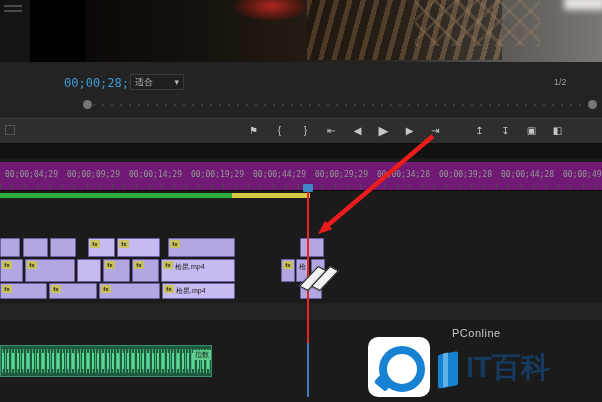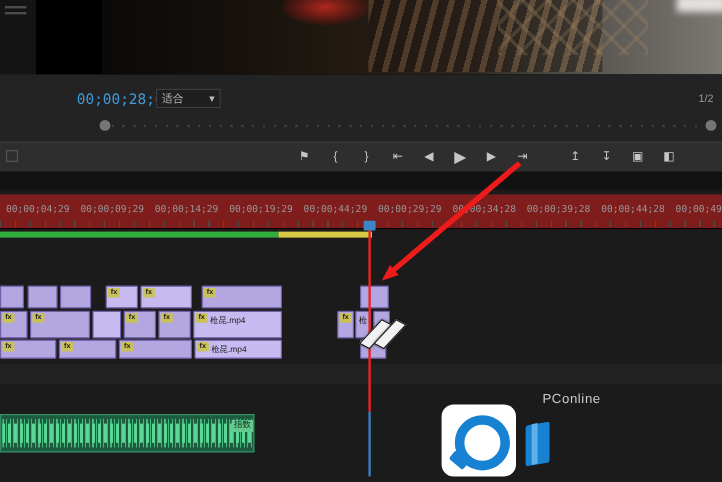--- a/index.html
+++ b/index.html
@@ -21,36 +21,36 @@
   .planks { position:absolute; left:222px; top:0; width:195px; height:60px; opacity:.85;
     background:repeating-linear-gradient(105deg, rgba(142,102,62,.45) 0 5px, rgba(28,20,12,.55) 5px 13px); }
   .railing { position:absolute; left:330px; top:0; width:125px; height:46px; opacity:.7;
     background:repeating-linear-gradient(45deg, rgba(165,135,95,.4) 0 3px, transparent 3px 15px),
                repeating-linear-gradient(-45deg, rgba(165,135,95,.35) 0 3px, transparent 3px 15px); }
   .bright-corner { position:absolute; right:-4px; top:-4px; width:42px; height:14px; background:#e4e2de; filter:blur(3px); }
   .tc { position:absolute; left:64px; top:76px; color:#3f9bd8; font:12px "DejaVu Sans Mono",monospace; }
   .fit-dropdown { position:absolute; left:130px; top:74px; width:54px; height:16px; box-sizing:border-box;
     background:#1f1f1f; border:1px solid #3c3c3c; color:#b8b8b8; font-size:9px;
     display:flex; align-items:center; justify-content:space-between; padding:0 4px; }
-  .resolution { position:absolute; left:582px; top:77px; color:#9a9a9a; font-size:9px; }
+  .resolution { position:absolute; left:554px; top:77px; color:#9a9a9a; font-size:9px; }
   .scrubber { position:absolute; left:84px; top:99px; width:512px; height:11px;
     background:repeating-linear-gradient(90deg,#3d3d3d 0 2px,transparent 2px 9px) center/100% 2px no-repeat; }
   .scrub-handle { position:absolute; top:1px; width:9px; height:9px; border-radius:50%; background:#767676; }
   .scrub-handle.left { left:-1px; } .scrub-handle.right { right:-1px; }
   .transport-bar { position:absolute; left:0; top:118px; width:602px; height:26px; background:#2e2e2e;
     border-top:1px solid #3a3a3a; border-bottom:1px solid #0e0e0e; box-sizing:border-box; }
   .transport-inner { position:absolute; left:246px; top:0; height:24px; display:flex; align-items:center; gap:11px; }
   .tbtn { width:15px; text-align:center; color:#c6c6c6; font-size:10px; line-height:22px; cursor:default; }
   .tbtn.big { font-size:13px; }
   .tbtn.gap-left { margin-left:18px; }
   .corner-icon { position:absolute; left:5px; top:125px; width:8px; height:8px; border:1px solid #555; }
   .divider { position:absolute; left:0; top:144px; width:602px; height:18px; background:#121212; }
   
   .timeline-bg { position:absolute; left:0; top:158px; width:602px; height:244px; background:#1b1b1b; }
-  .ruler { position:absolute; left:0; top:162px; width:602px; height:28px; background:#7f1d1d; border-bottom:1px solid #050505; }
+  .ruler { position:absolute; left:0; top:162px; width:602px; height:28px; background:#701a75; border-bottom:1px solid #050505; }
   .ruler::after { content:''; position:absolute; left:0; right:0; bottom:1px; height:5px;
     background:repeating-linear-gradient(90deg,#4b4b4b 0 1px,transparent 1px 12.4px); }
   .rlabel { position:absolute; top:8px; font:8px "DejaVu Sans Mono",monospace; color:#979797; white-space:nowrap; }
   .workarea { position:absolute; left:0; top:193px; width:602px; height:5px; }
   .wa-green { position:absolute; left:0; top:0; height:5px; background:#2fae3e; }
   .wa-yellow { position:absolute; top:0; height:5px; background:#d8c944; }
   .band { position:absolute; left:0; top:303px; width:602px; height:17px; background:#222; }
   #tracks { position:absolute; left:0; top:158px; width:602px; height:244px; }
   .clip { position:absolute; background:#b4a6e1; border:1px solid #6f61a8; box-sizing:border-box; border-radius:1px; }
   .clip.light { background:#c7baf0; }
@@ -222,14 +222,15 @@
     <line x1="433" y1="136" x2="328" y2="225" stroke="#ec1c1c" stroke-width="4.5"></line>
     <polygon points="318,234 325.1,220.8 332.2,229.2" fill="#ec1c1c"></polygon>
   </svg>
 
   <div class="wm-brand">PConline</div>
   <div class="wm-logo">
     <div class="wm-ring"></div>
     <div class="wm-handle"></div>
   </div>
   <div class="wm-book"></div>
+  <div class="wm-title">IT百科</div>
 
 </div>
 
 </body></html>

